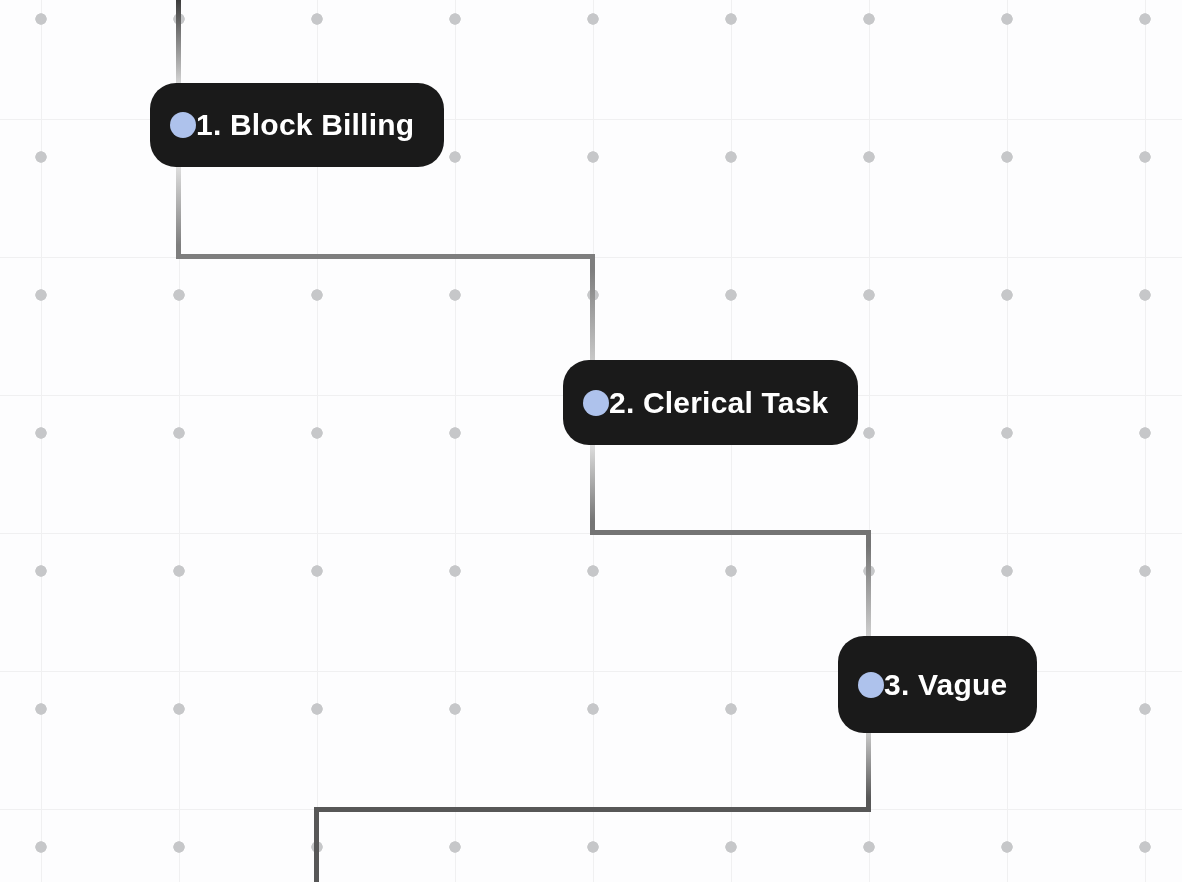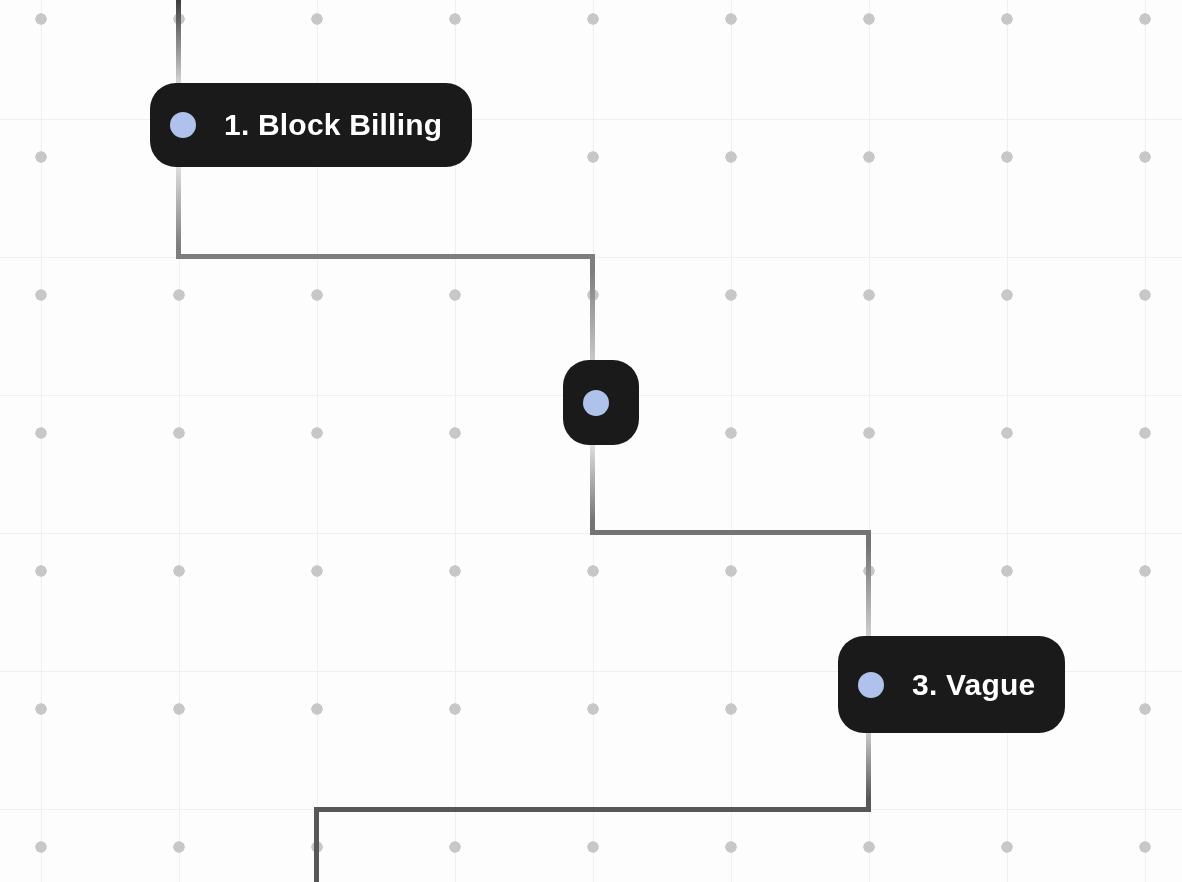--- a/index.html
+++ b/index.html
@@ -38,21 +38,20 @@
   #seg-2-run      { left: 590px; top: 530px; width: 281px;  background: #747474; }
   #seg-2-rise     { left: 866px; top: 530px; height: 107px; background: linear-gradient(180deg, #747474 15%, #cfcfcf); }
   #seg-3-drop     { left: 866px; top: 718px; height: 94px;  background: linear-gradient(180deg, #e3e3e3, #575757 85%); }
   #seg-3-run      { left: 314px; top: 807px; width: 557px;  background: #575757; }
   #seg-3-exit     { left: 314px; top: 807px; height: 75px;  background: #575757; }
   
   .badge {
     position: absolute;
     display: flex;
     align-items: center;
-    gap: 28px;
     padding: 0 30px 0 20px;
     background: #1a1a1a;
     border-radius: 26px;
     white-space: nowrap;
     z-index: 2;
   }
   .badge .bullet {
     width: 26px;
     height: 26px;
     border-radius: 50%;
@@ -87,20 +86,21 @@
   <div class="seg h" id="seg-3-run"></div>
   <div class="seg v" id="seg-3-exit"></div>
 
   <div class="badge" id="badge-1">
     <span class="bullet" style="background: rgb(174, 194, 236);"></span>
     <span class="label">1. Block Billing</span>
   </div>
 
   <div class="badge" id="badge-2">
     <span class="bullet" style="background: rgb(174, 194, 236);"></span>
+    <span class="label">2. Clerical Task</span>
   </div>
 
   <div class="badge" id="badge-3">
     <span class="bullet" style="background: rgb(174, 194, 236);"></span>
     <span class="label">3. Vague</span>
   </div>
 
 </div>
 
 </body></html>

